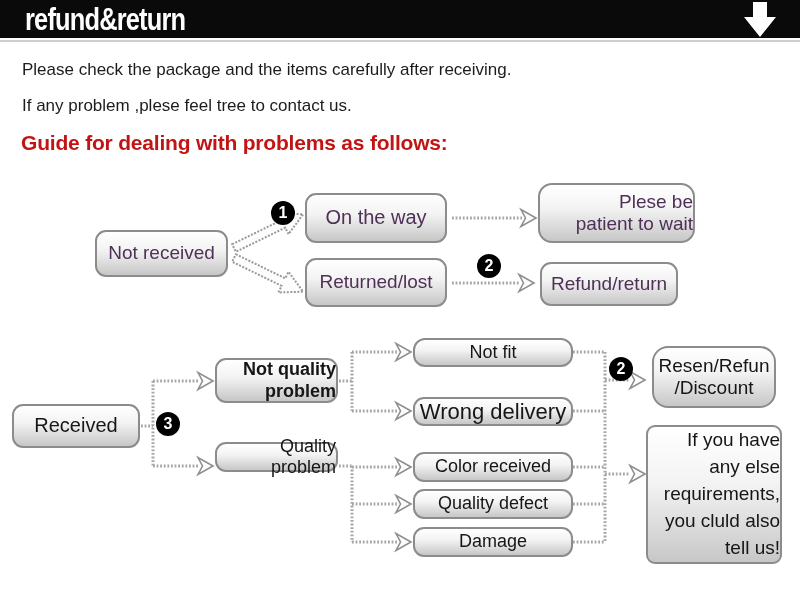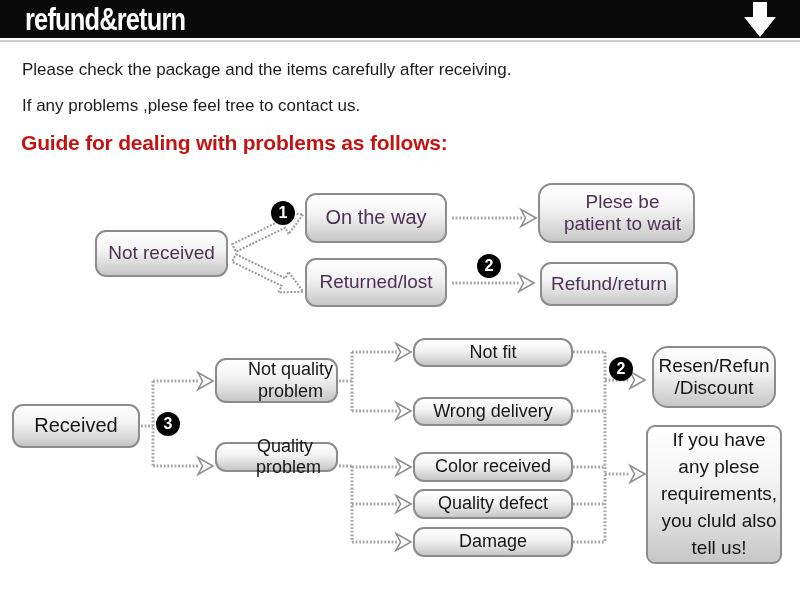--- a/index.html
+++ b/index.html
@@ -32,42 +32,42 @@
   .c { stroke:#a6a6a6; stroke-width:3; fill:none; stroke-dasharray:1.8 1.8; }
   .bigarrow { fill:#fdfdfd; stroke:#9a9a9a; stroke-width:2; stroke-dasharray:2 1.5; }
   .node {
     position:absolute; box-sizing:border-box;
     background:linear-gradient(180deg,#ffffff 0%,#f3f3f3 42%,#c7c7c7 100%);
     border:2px solid #8c8c8c; border-radius:11px;
     display:flex; flex-direction:column; justify-content:center; align-items:center;
     color:#161616; line-height:1.18; white-space:nowrap;
   }
   .node.purple { color:#4e3156; }
-  .node.leftal { align-items:center; }
+  .node.leftal { align-items:flex-end; }
   .badge {
     position:absolute; width:24px; height:24px; border-radius:50%;
     background:#000000; color:#ffffff; font-size:16px; font-weight:bold;
     display:flex; align-items:center; justify-content:center;
   }
 </style>
 </head>
 <body>
 
 <div class="canvas">
 
   <header class="banner">
     <span class="banner-title">refund&amp;return</span>
     <svg class="banner-arrow" viewBox="0 0 34 36">
       <polygon points="9,0 23,0 23,15 32,15 16,35 0,15 9,15" fill="#ffffff"></polygon>
     </svg>
   </header>
   <div class="top-rule"></div>
 
   <p class="intro l1">Please check the package and the items carefully after receiving.</p>
-  <p class="intro l2">If any problems ,plese feel tree to contact us.</p>
+  <p class="intro l2">If any problem ,plese feel tree to contact us.</p>
   <h2 class="guide-heading">Guide for dealing with problems as follows:</h2>
 
   <svg class="connectors" viewBox="0 0 800 592">
     <defs>
       <path id="ah" d="M0 0 L-15 -8.5 L-10.5 0 L-15 8.5 Z" fill="#fdfdfd" stroke="#8f8f8f" stroke-width="1.6"></path>
     </defs>
 
     <g>
       <polygon class="bigarrow" points="0,-4.2 55,-4.2 55,-11.5 77,0 55,11.5 55,4.2 0,4.2" transform="translate(234,248) rotate(-26)"></polygon>
     </g>
@@ -145,35 +145,35 @@
   </div>
 
   <div class="node purple" style="left:540px; top:262px; width:138px; height:44px; font-size:19px;text-align:right;">
     <span>Refund/return</span>
   </div>
 
   <div class="node" style="left:12px; top:404px; width:128px; height:44px; font-size:20px;">
     <span>Received</span>
   </div>
 
-  <div class="node leftal" style="left:215px; top:358px; width:123px; height:45px; font-size:18px; padding-left:28px;">
+  <div class="node leftal" style="left:215px; top:358px; width:123px; height:45px; font-size:18px; padding-left:28px;font-weight:bold;">
     <span>Not quality</span>
     <span>problem</span>
   </div>
 
   <div class="node leftal" style="left:215px; top:442px; width:123px; height:30px; font-size:18px; padding-left:17px;">
     <span>Quality</span>
     <span style="padding-left:7px;">problem</span>
   </div>
 
   <div class="node" style="left:413px; top:338px; width:160px; height:29px; font-size:18px;border-radius:12px;">
     <span>Not fit</span>
   </div>
 
-  <div class="node" style="left:413px; top:397px; width:160px; height:29px; font-size:18px;">
+  <div class="node" style="left:413px; top:397px; width:160px; height:29px; font-size:22px;">
     <span>Wrong delivery</span>
   </div>
 
   <div class="node" style="left:413px; top:452px; width:160px; height:30px; font-size:18px;">
     <span>Color received</span>
   </div>
 
   <div class="node" style="left:413px; top:489px; width:160px; height:30px; font-size:18px;">
     <span>Quality defect</span>
   </div>
@@ -182,21 +182,21 @@
     <span>Damage</span>
   </div>
 
   <div class="node" style="left:652px; top:346px; width:124px; height:62px; font-size:19px; border-radius:16px;">
     <span>Resen/Refun</span>
     <span>/Discount</span>
   </div>
 
   <div class="node leftal" style="left:646px; top:425px; width:136px; height:139px; font-size:19px; line-height:1.42; padding-left:10px; border-radius:9px;">
     <span>If you have</span>
-    <span>any plese</span>
+    <span>any else</span>
     <span>requirements,</span>
     <span>you cluld also</span>
     <span>tell us!</span>
   </div>
 
   <div class="badge" style="left:271px; top:201px;">1</div>
   <div class="badge" style="left:477px; top:254px;">2</div>
   <div class="badge" style="left:156px; top:412px;">3</div>
   <div class="badge" style="left:609px; top:357px;">2</div>
 

